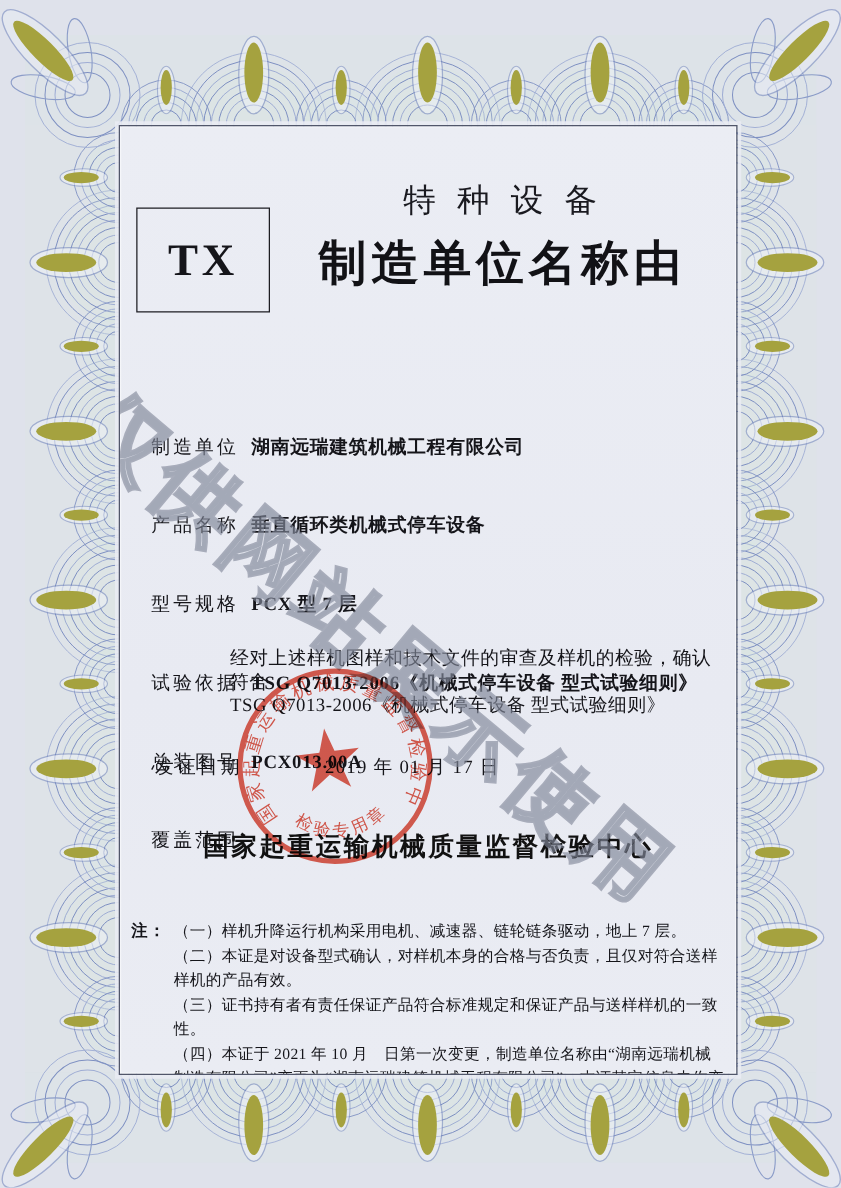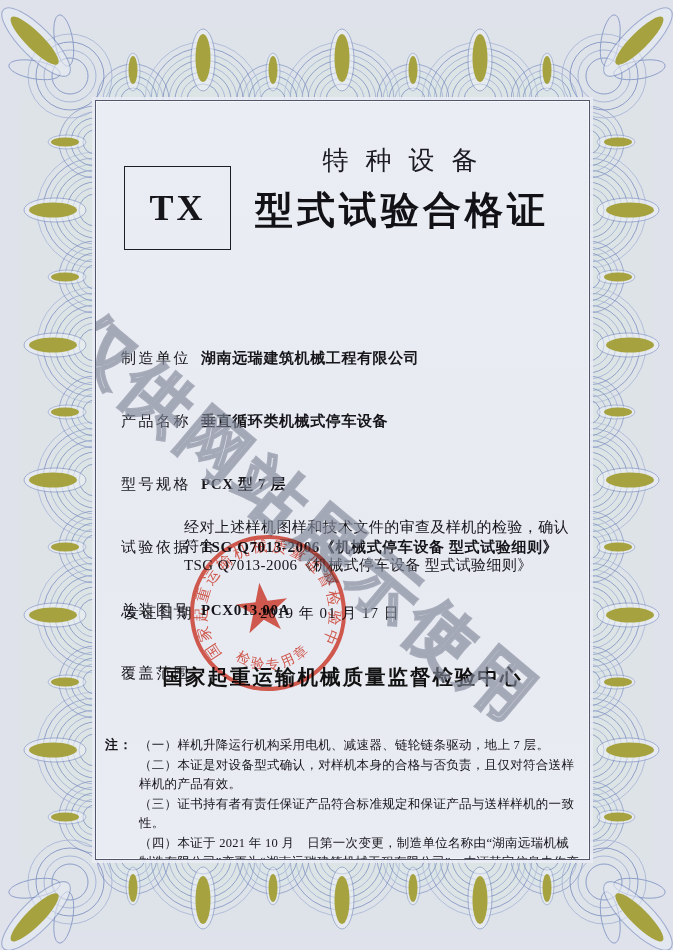--- a/index.html
+++ b/index.html
@@ -23,21 +23,21 @@
   .watermark{
     position:absolute;left:8px;top:193px;z-index:3;
     transform:rotate(40deg);transform-origin:left top;
     font-size:68px;font-weight:700;letter-spacing:6px;white-space:nowrap;
     color:rgba(150,155,170,0.12);
     -webkit-text-stroke:2.5px rgba(128,134,152,.62);
     pointer-events:none;
   }
   
   .tx-box{
-    position:absolute;left:28px;top:65px;width:105px;height:82px;
+    position:absolute;left:13px;top:65px;width:105px;height:82px;
     border:1.5px solid #1d1d22;display:flex;align-items:center;justify-content:center;
     font-size:36px;font-weight:700;letter-spacing:3px;
   }
   
   .hdr{position:absolute;left:115px;top:42px;width:378px;text-align:center;z-index:2;}
   .hdr .t1{font-size:26px;letter-spacing:17px;padding-left:17px;color:#1a1a20;}
   .hdr .t2{font-size:38px;font-weight:700;letter-spacing:4px;padding-left:4px;margin-top:7px;color:#121216;}
   .hdr .no{font-size:16px;letter-spacing:1px;margin-top:17px;color:#23232a;}
   
   .fields{position:absolute;left:25px;top:203px;width:462px;z-index:2;}
@@ -153,21 +153,21 @@
 </svg>
 
 <div class="paper">
 
   <div class="watermark">仅供网站展示使用</div>
 
   <div class="tx-box">TX</div>
 
   <div class="hdr">
     <div class="t1">特种设备</div>
-    <div class="t2">型式试验合格证</div>
+    <div class="t2">制造单位名称由</div>
   </div>
 
   <div class="fields">
     <div class="row">
       <span class="lbl">制造单位</span>
       <span class="val">湖南远瑞建筑机械工程有限公司</span>
     </div>
     <div class="row">
       <span class="lbl">产品名称</span>
       <span class="val">垂直循环类机械式停车设备</span>

